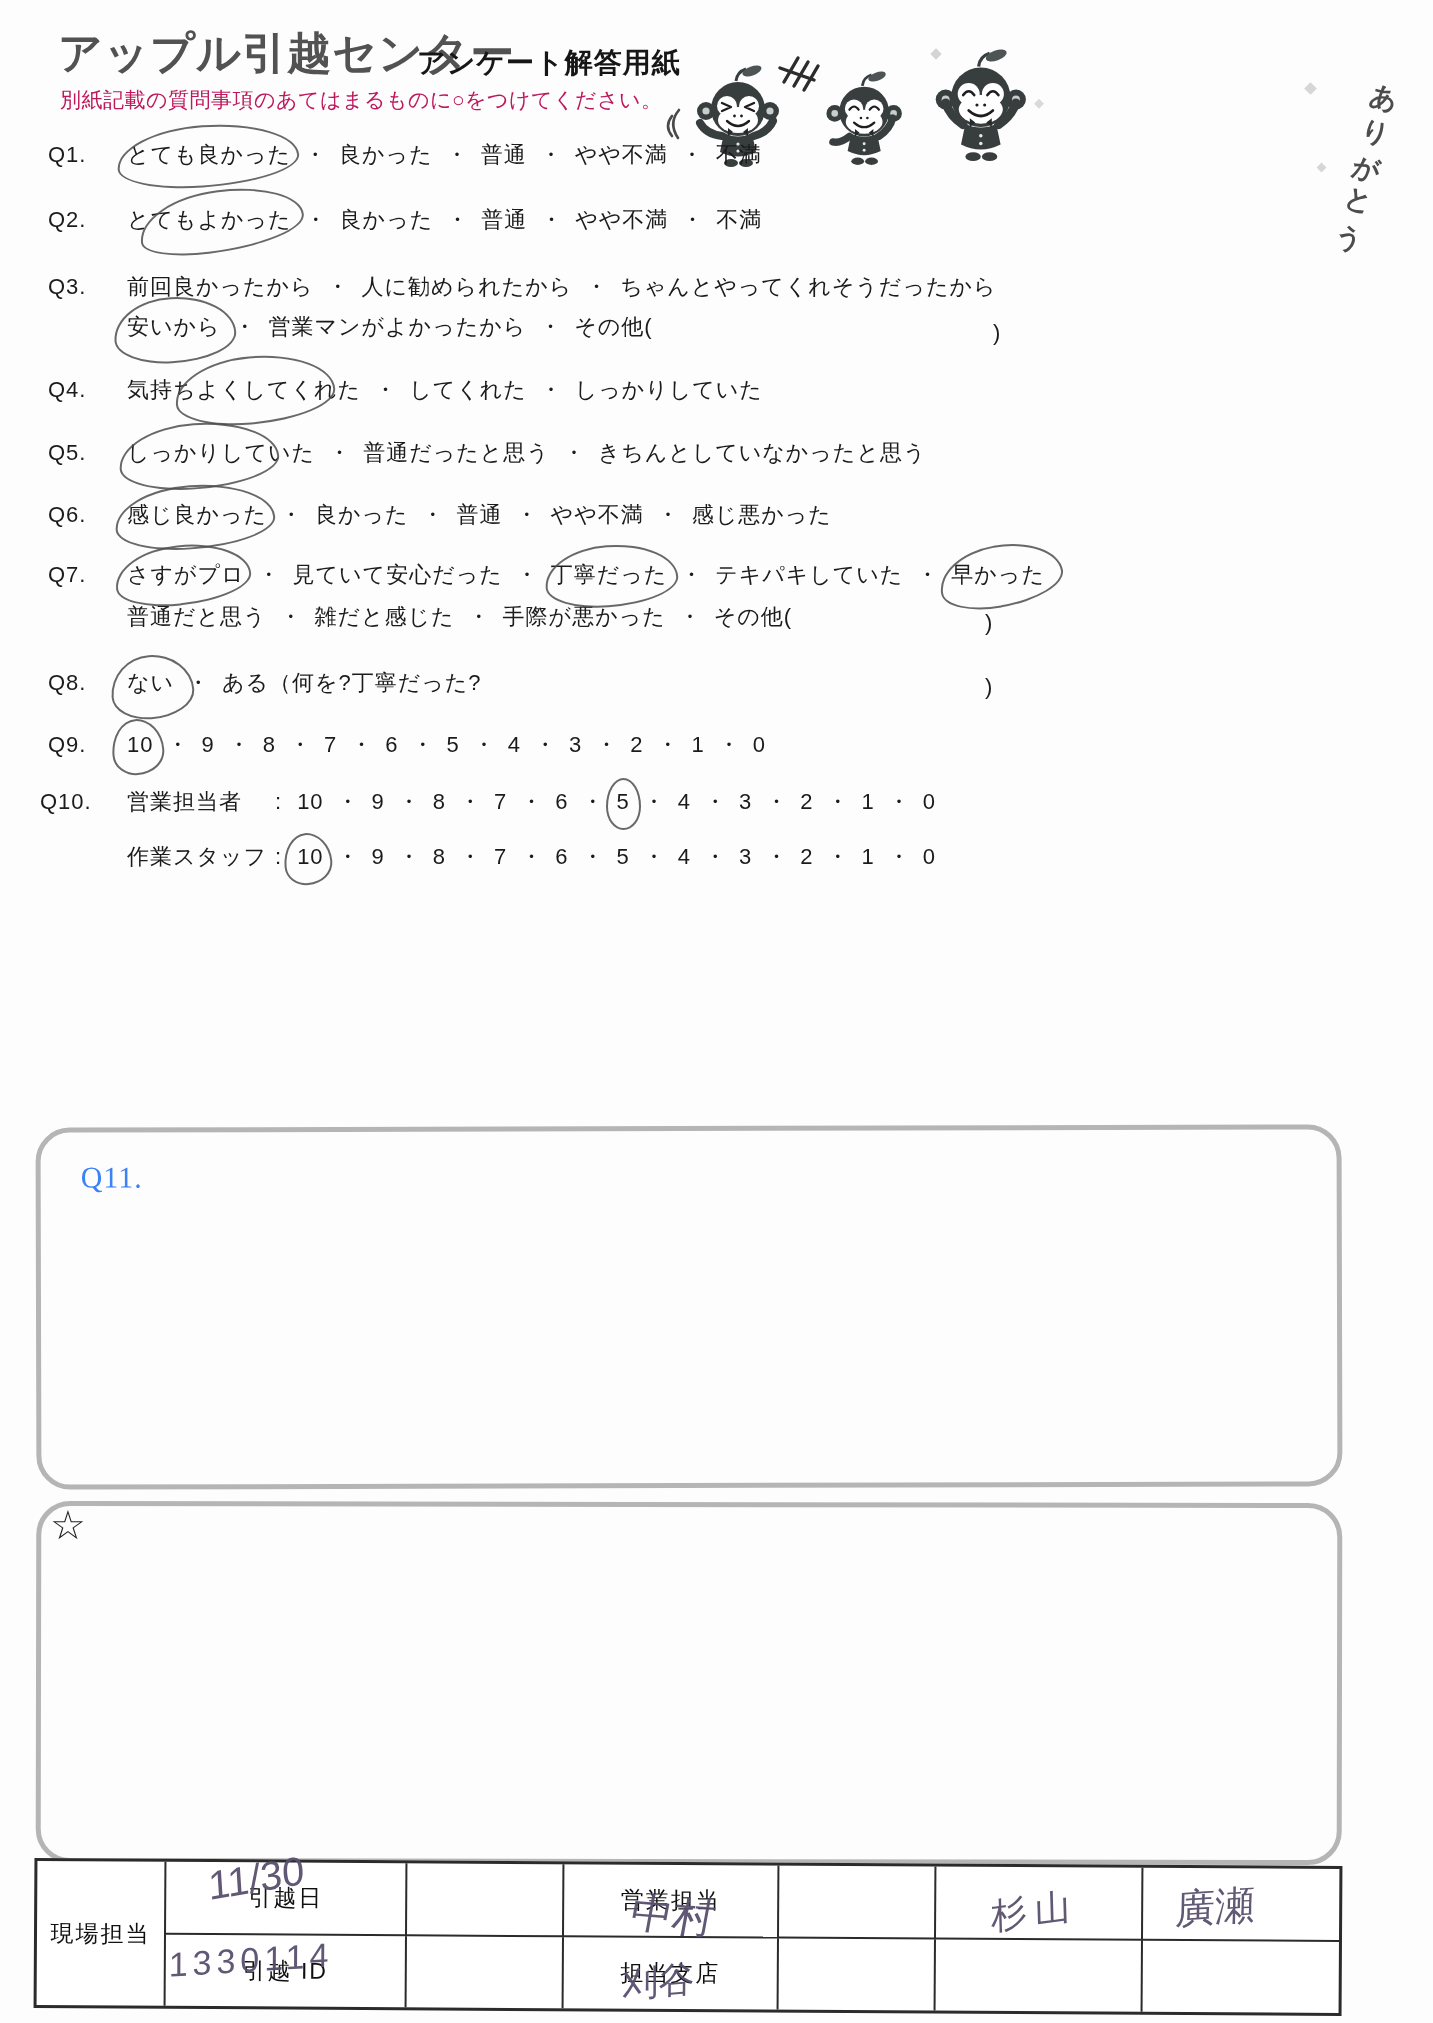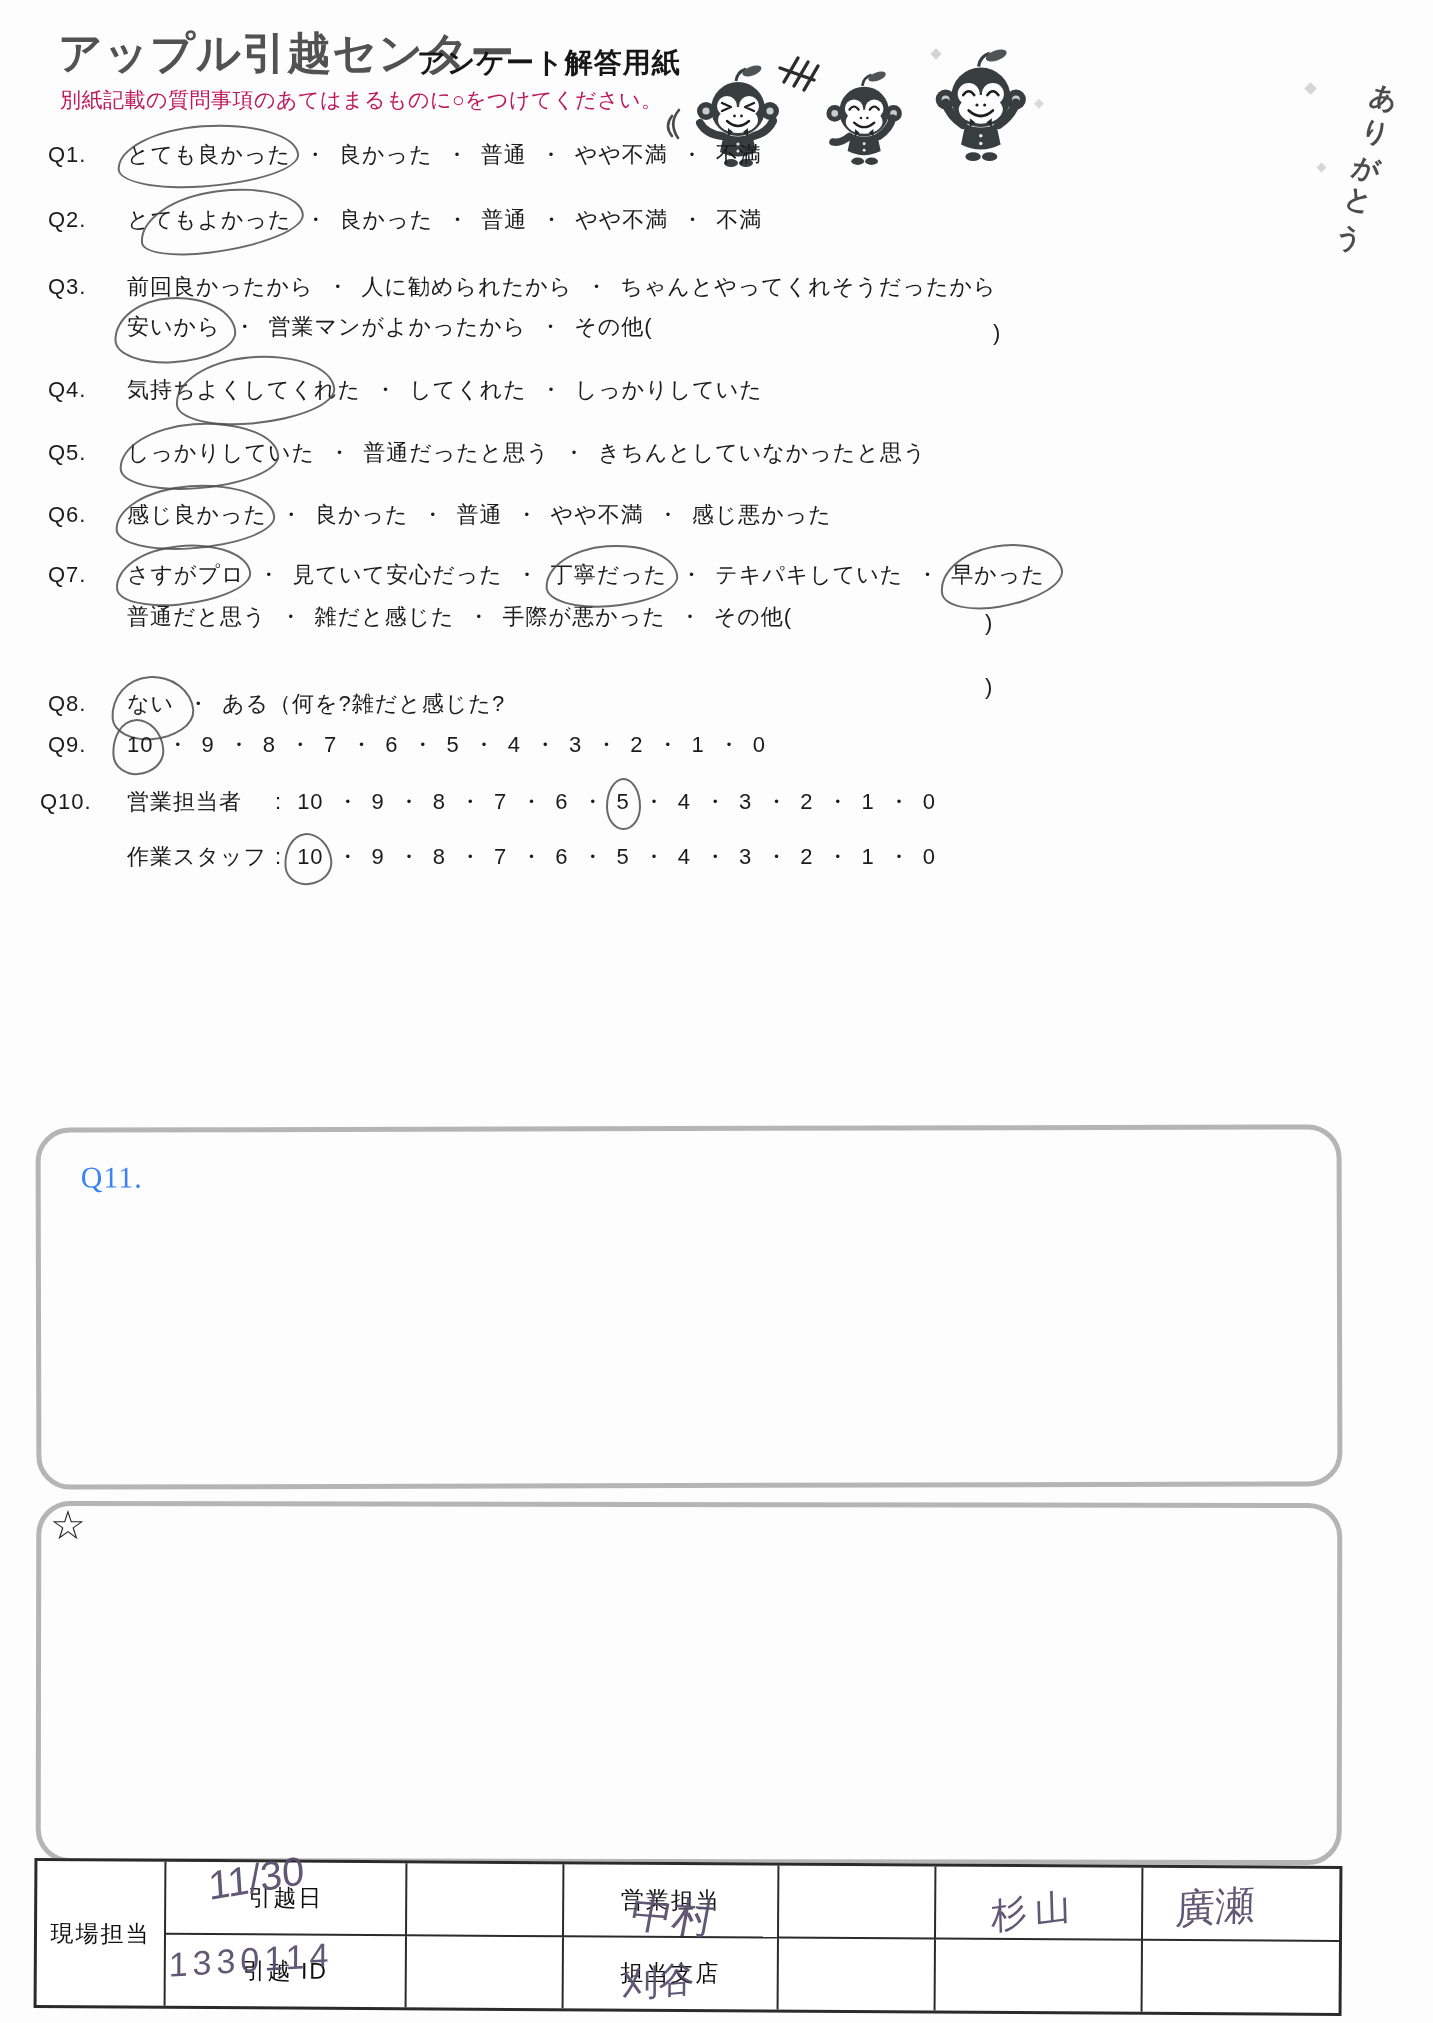--- a/index.html
+++ b/index.html
@@ -265,26 +265,26 @@
         <span class="dot">・</span>
         <span class="opt">雑だと感じた</span>
         <span class="dot">・</span>
         <span class="opt">手際が悪かった</span>
         <span class="dot">・</span>
         <span class="opt">その他(</span>
       </div>
   </div>
   <span class="cparen" style="left:985px;top:610px">)</span>
 
-  <div class="qrow" style="top:689px">
+  <div class="qrow" style="top:668px">
     <span class="qlabel">Q8.</span>
     <div class="opts" id="q8o">
         <span class="opt circled"><i class="ring"></i><span>ない</span></span>
         <span class="dot">・</span>
-        <span class="opt">ある（何を?雑だと感じた?</span>
+        <span class="opt">ある（何を?丁寧だった?</span>
       </div>
   </div>
   <span class="cparen" style="left:985px;top:674px">)</span>
 
   <div class="qrow" style="top:730px">
     <span class="qlabel">Q9.</span>
     <div class="opts" id="q9o">
         <span class="opt circled"><i class="ring"></i><span>10</span></span>
         <span class="dot">・</span>
         <span class="opt">9</span>

